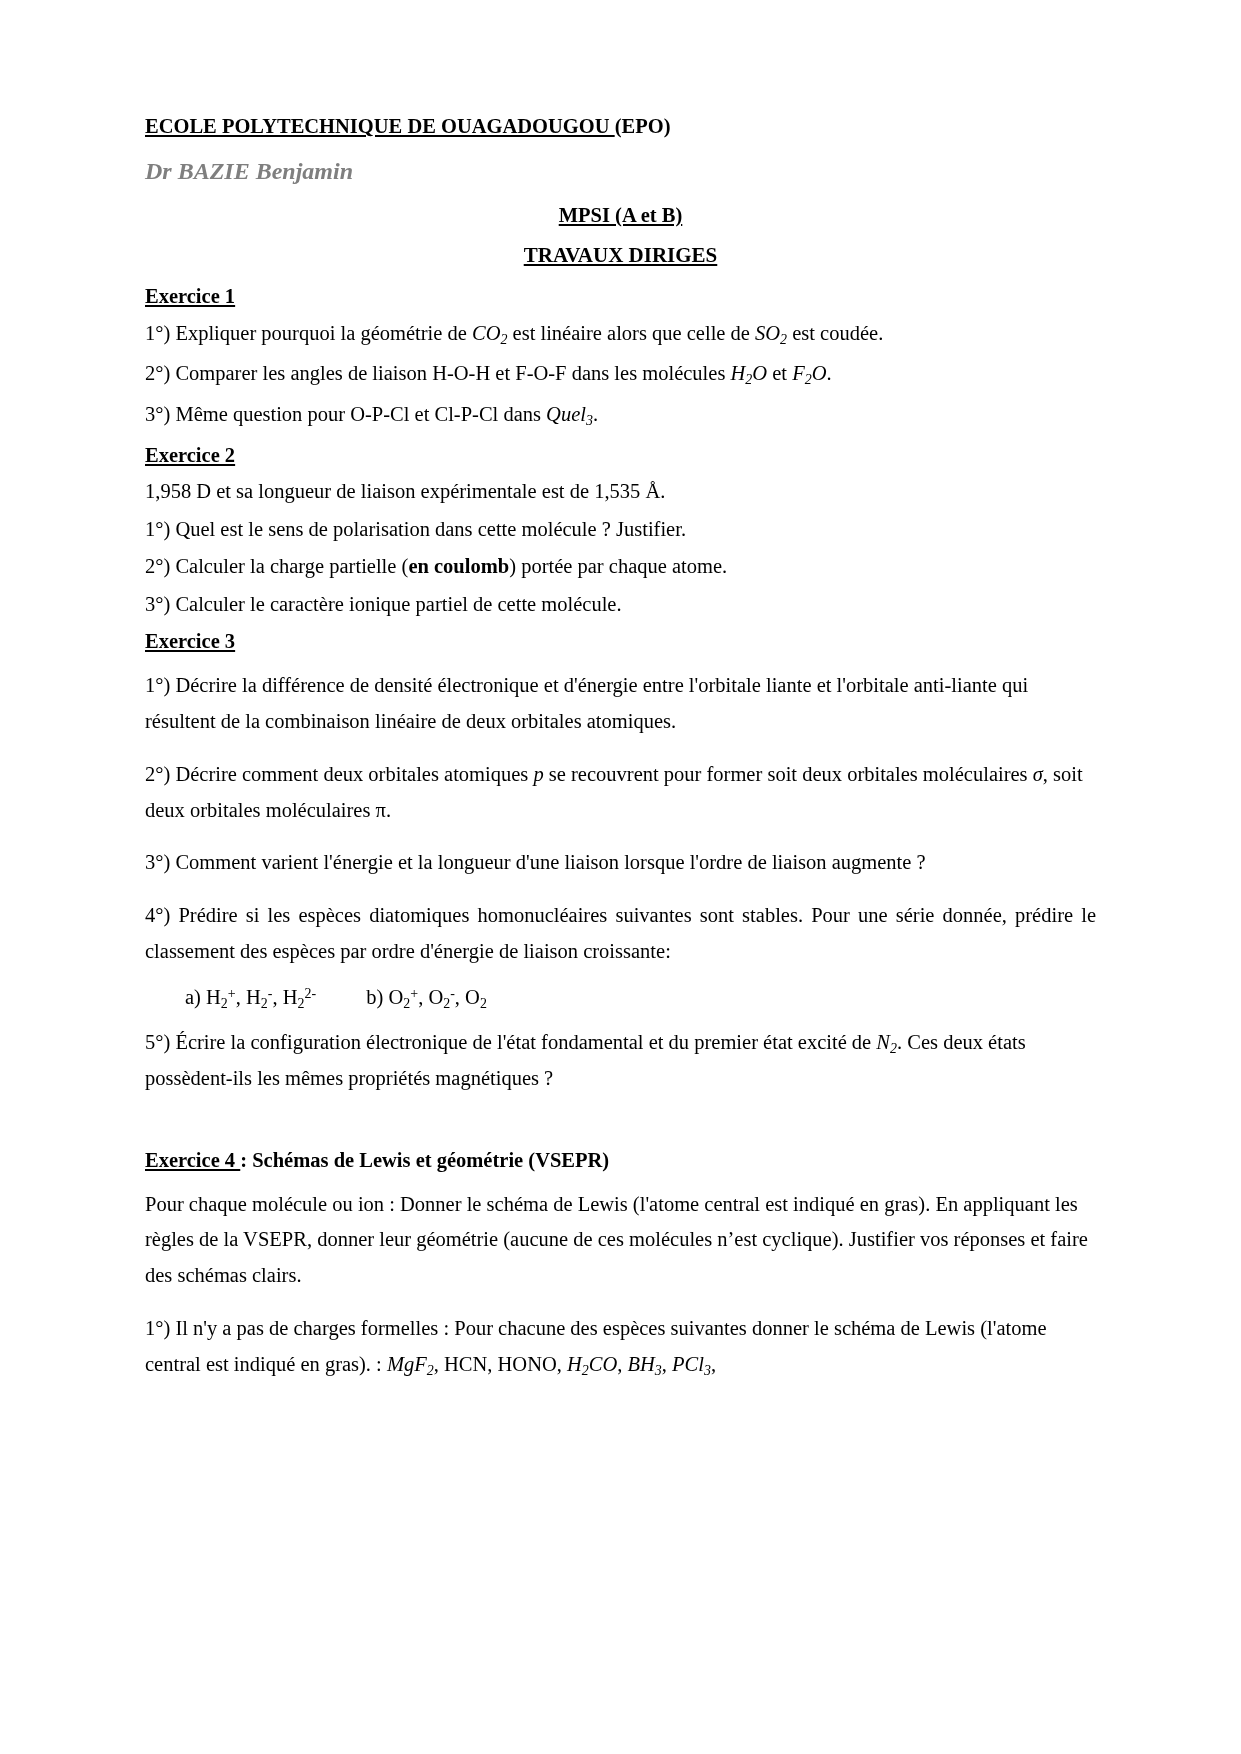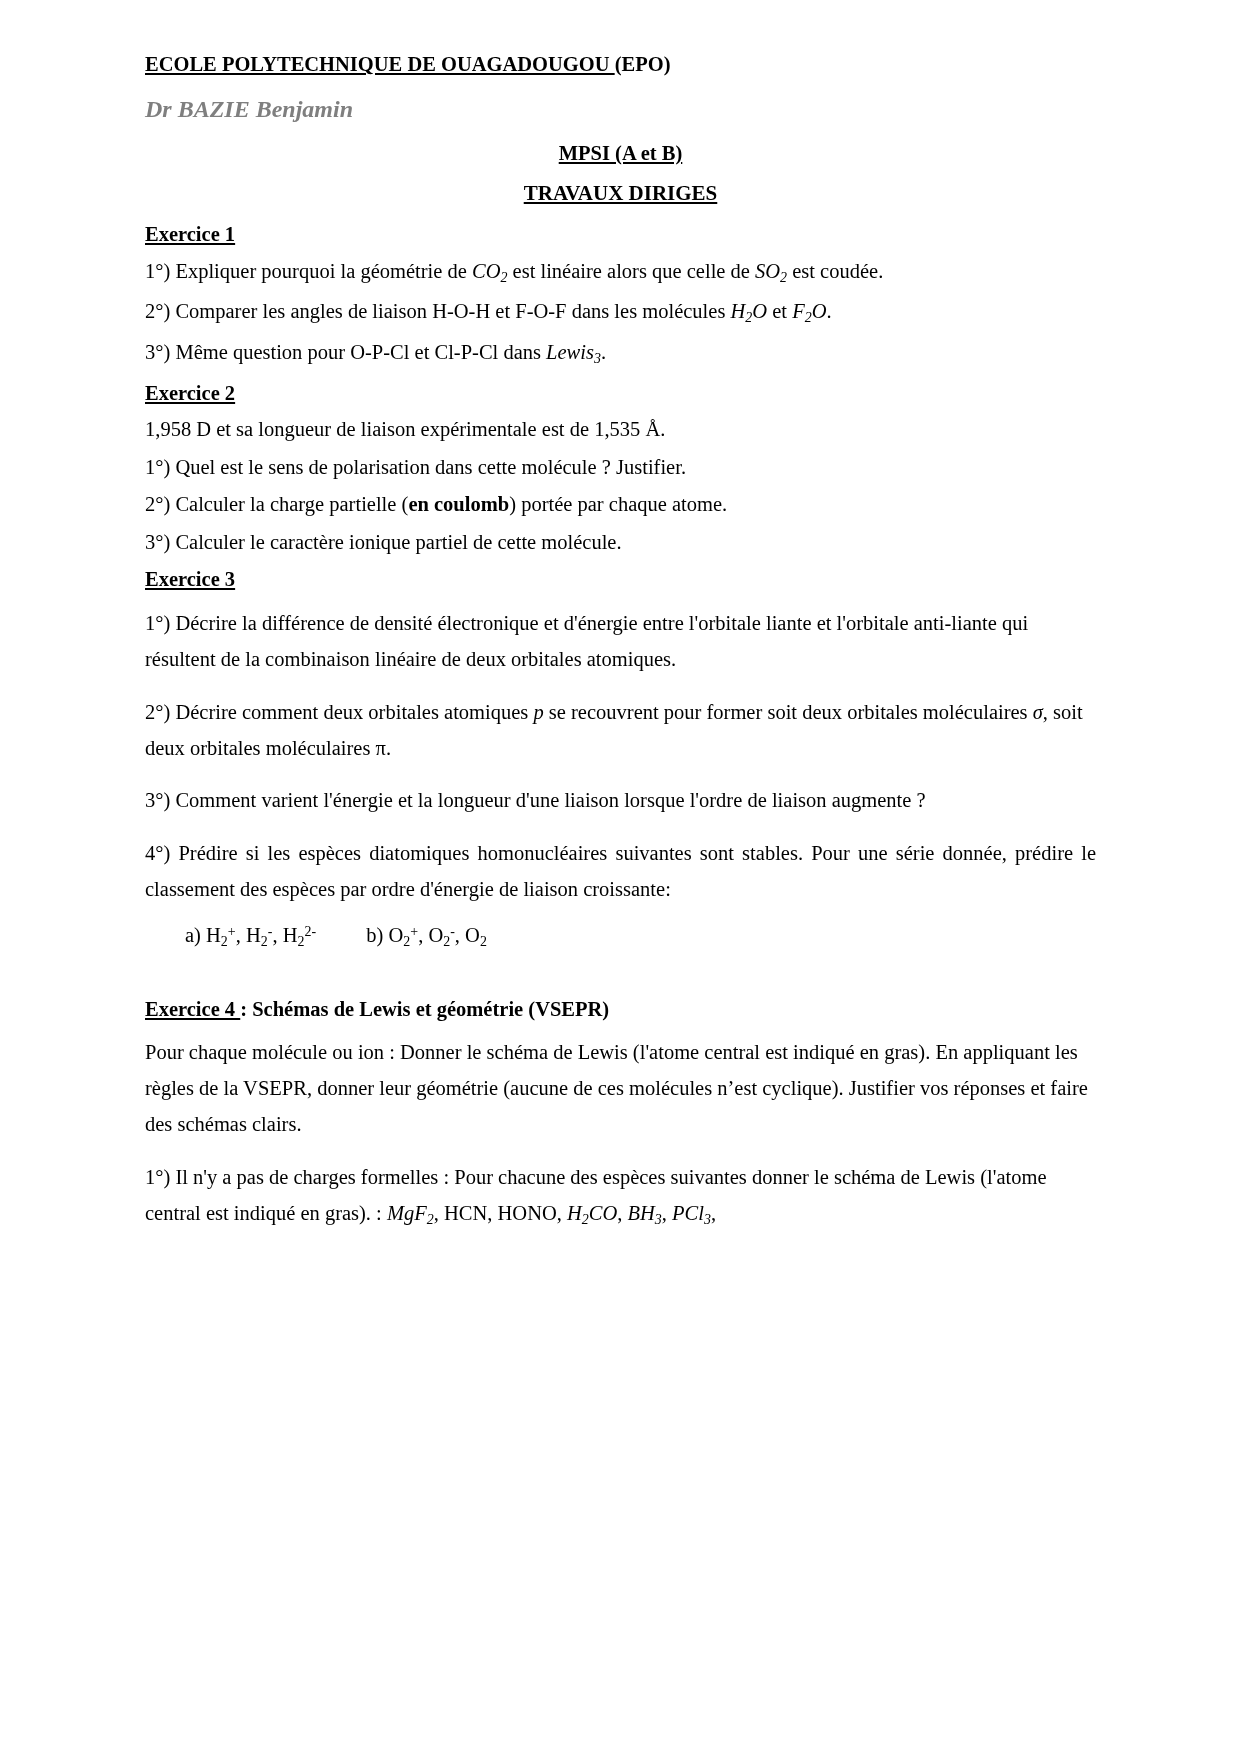--- a/index.html
+++ b/index.html
@@ -10,21 +10,21 @@
   body {
     font-family: "Liberation Serif", "DejaVu Serif", serif;
     color: #000000;
   }
   .page {
     width: 1241px;
     height: 1608px;
     position: relative;
     background: #ffffff;
     box-sizing: border-box;
-    padding: 54px 145px 60px 145px;
+    padding: 116px 145px 60px 145px;
   }
   .doc {
     font-size: 20.5px;
     line-height: 1.0;
   }
   .u { text-decoration: underline; }
   .b { font-weight: bold; }
   .mathit {
     font-family: "Liberation Serif", "DejaVu Serif", serif;
     font-style: italic;
@@ -102,21 +102,21 @@
     <div class="ex-head">
       <span class="u">Exercice 1</span>
     </div>
     <div class="para">
       1°) Expliquer pourquoi la géométrie de <span class="mathit">CO</span><sub class="mathit">2</sub> est linéaire alors que celle de <span class="mathit">SO</span><sub class="mathit">2</sub> est coudée.
     </div>
     <div class="para">
       2°) Comparer les angles de liaison H-O-H et F-O-F dans les molécules <span class="mathit">H</span><sub class="mathit">2</sub><span class="mathit">O</span> et <span class="mathit">F</span><sub class="mathit">2</sub><span class="mathit">O</span>.
     </div>
     <div class="para">
-      3°) Même question pour O-P-Cl et Cl-P-Cl dans <span class="mathit">Lewis</span><sub class="mathit">3</sub>.
+      3°) Même question pour O-P-Cl et Cl-P-Cl dans <span class="mathit">Quel</span><sub class="mathit">3</sub>.
     </div>
 
     <div class="ex-head">
       <span class="u">Exercice 2</span>
     </div>
     <div class="para">1,958 D et sa longueur de liaison expérimentale est de 1,535 Å.</div>
     <div class="para">1°) Quel est le sens de polarisation dans cette molécule ? Justifier.</div>
     <div class="para">
       2°) Calculer la charge partielle (<span class="b">en coulomb</span>) portée par chaque atome.
     </div>
@@ -129,20 +129,23 @@
     <div class="para" style="line-height:1.75;">
       2°) Décrire comment deux orbitales atomiques <span class="mathit">p</span> se recouvrent pour former soit deux orbitales moléculaires <span class="mathit">σ</span>, soit deux orbitales moléculaires π.
     </div>
     <div class="para" style="line-height:1.75;">3°) Comment varient l'énergie et la longueur d'une liaison lorsque l'ordre de liaison augmente ?</div>
     <div class="para justify" style="line-height:1.75;">4°) Prédire si les espèces diatomiques homonucléaires suivantes sont stables. Pour une série donnée, prédire le classement des espèces par ordre d'énergie de liaison croissante:</div>
     <div class="indent-sub">
       <span>a) H<sub>2</sub><sup>+</sup>, H<sub>2</sub><sup>-</sup>, H<sub>2</sub><sup>2-</sup></span>
       <span class="spaceA"></span>
       <span>b) O<sub>2</sub><sup>+</sup>, O<sub>2</sub><sup>-</sup>, O<sub>2</sub></span>
     </div>
+    <div class="para" style="line-height:1.75;">
+      5°) Écrire la configuration électronique de l'état fondamental et du premier état excité de <span class="mathit">N</span><sub class="mathit">2</sub>. Ces deux états possèdent-ils les mêmes propriétés magnétiques ?
+    </div>
 
     <div class="gap-wide"></div>
 
     <div class="ex-head">
       <span class="u">Exercice 4 </span><span class="b">: Schémas de Lewis et géométrie (VSEPR)</span>
     </div>
     <div class="para" style="line-height:1.75;">Pour chaque molécule ou ion : Donner le schéma de Lewis (l'atome central est indiqué en gras). En appliquant les règles de la VSEPR, donner leur géométrie (aucune de ces molécules n’est cyclique). Justifier vos réponses et faire des schémas clairs.</div>
     <div class="para" style="line-height:1.75;">
       1°) Il n'y a pas de charges formelles : Pour chacune des espèces suivantes donner le schéma de Lewis (l'atome central est indiqué en gras). : <span class="mathit">MgF</span><sub class="mathit">2</sub>, HCN, HONO, <span class="mathit">H</span><sub class="mathit">2</sub><span class="mathit">CO</span>, <span class="mathit">BH</span><sub class="mathit">3</sub>, <span class="mathit">PCl</span><sub class="mathit">3</sub>,
     </div>

